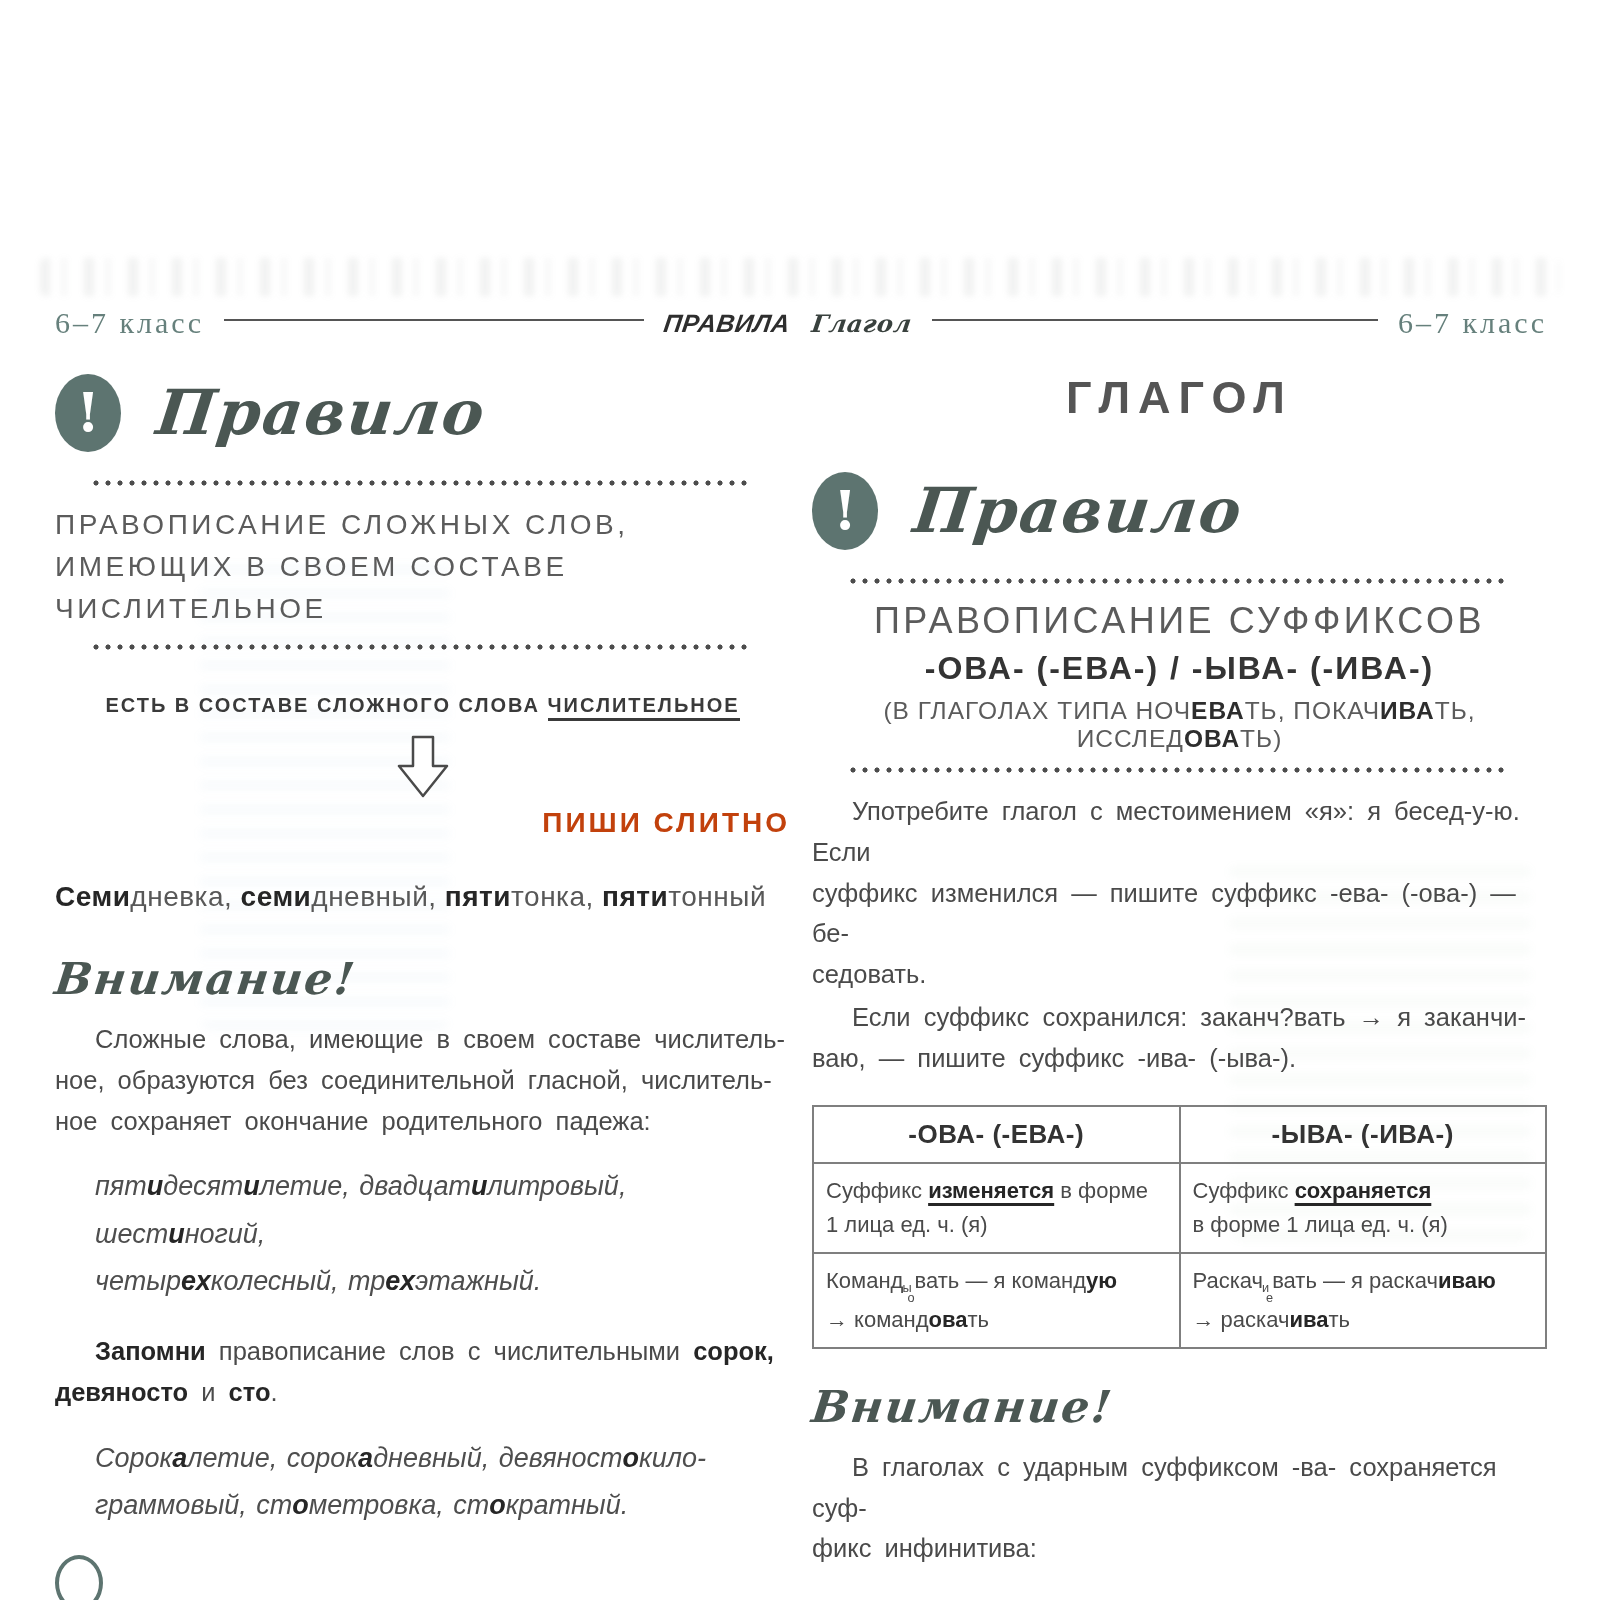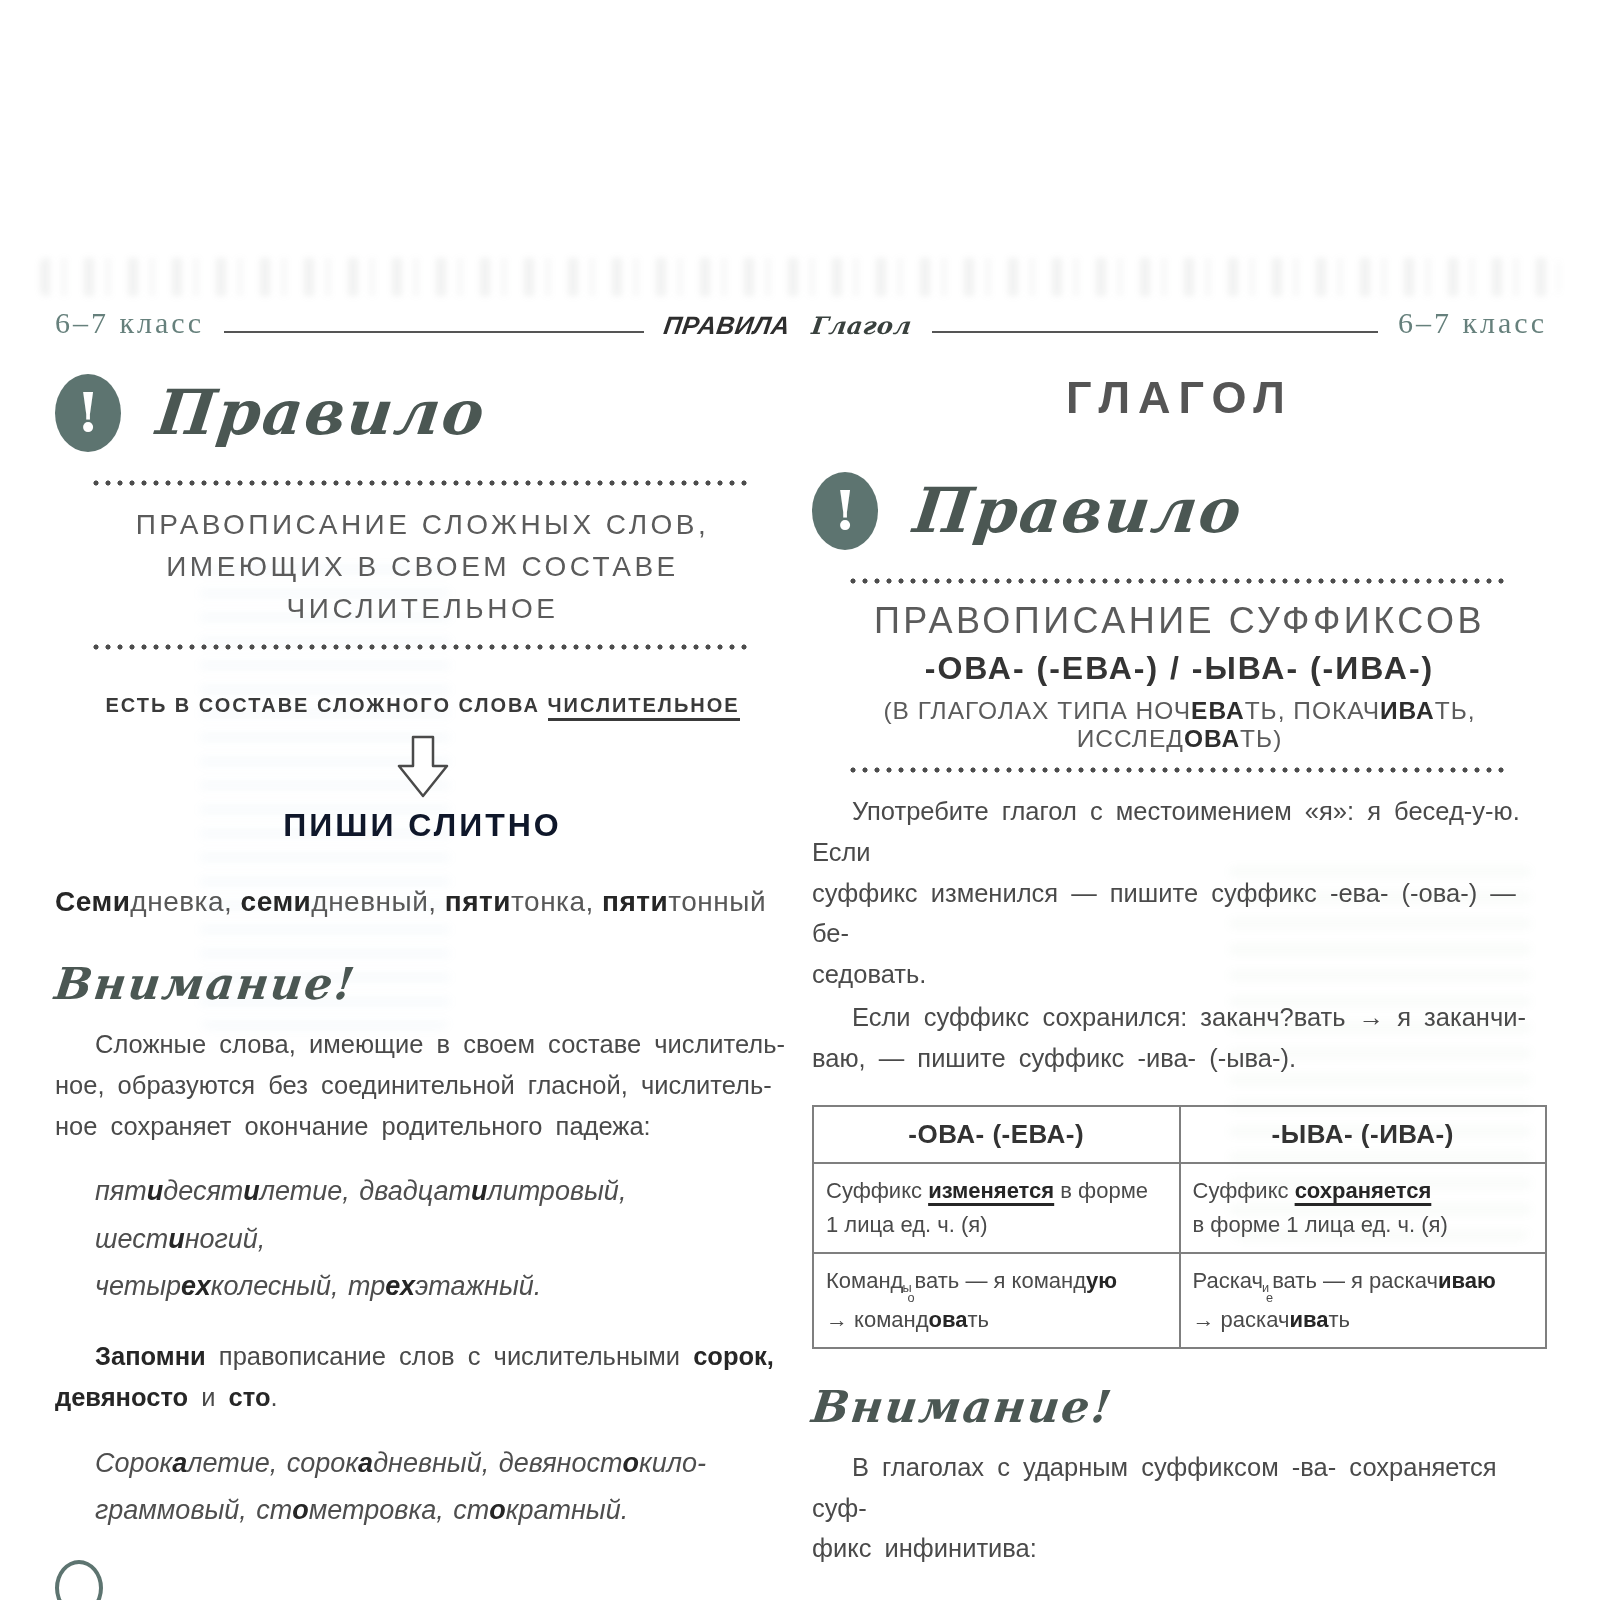--- a/index.html
+++ b/index.html
@@ -34,21 +34,21 @@
     left:1230px;top:860px;width:300px;height:380px;opacity:.5;
     background:repeating-linear-gradient(0deg, rgba(135,180,140,.11) 0 9px, rgba(255,255,255,0) 9px 26px);
   }
 
   
   .page{position:absolute;top:306px;width:735px;}
   .page.left{left:55px;}
   .page.right{left:812px;}
 
   
-  .ph{display:flex;align-items:flex-end;gap:20px;}
+  .ph{display:flex;align-items:center;gap:20px;}
   .ph-class{
     font-family:"Liberation Serif", serif;font-size:30px;letter-spacing:3px;
     color:#66807c;white-space:nowrap;
   }
   .ph-line{flex:1 1 auto;border-bottom:2px solid #555;margin-bottom:7px;}
   .ph-section{
     font-style:italic;font-weight:900;font-size:25px;color:#2e2e2e;
     transform:skewX(-8deg);white-space:nowrap;letter-spacing:.5px;
   }
   .ph-section.scripty{font-family:"DejaVu Serif", serif;font-weight:700;color:#39413e;font-size:24px;}
@@ -73,28 +73,28 @@
   .script.lg{font-size:62px;line-height:1;}
   .script.md{font-size:44px;line-height:1;margin-top:44px;}
 
   .dots{
     height:6px;margin:28px 0 0 38px;width:656px;
     background-image:radial-gradient(circle at 3px 3px, #4c4c4c 2.3px, rgba(0,0,0,0) 2.8px);
     background-size:12px 6px;background-repeat:repeat-x;
   }
   .dots.tight{margin-top:14px;}
 
-  .rtitle{margin-top:18px;text-align:center;color:var(--head-gray);
+  .rtitle{margin-top:18px;text-align:left;color:var(--head-gray);
     font-size:28px;letter-spacing:3.5px;line-height:1.5;}
   .cond{margin-top:44px;text-align:center;font-weight:700;color:#3a3a3a;
     font-size:20px;letter-spacing:2px;}
   .und{border-bottom:3px solid #3a3a3a;padding-bottom:2px;}
   .arrow{display:block;margin:18px auto 0;}
-  .res{margin-top:8px;text-align:center;font-weight:700;color:#0f172a;
-    font-size:32px;letter-spacing:3px;}
+  .res{margin-top:8px;text-align:right;font-weight:700;color:#c2410c;
+    font-size:28px;letter-spacing:3px;}
 
   .ex{margin-top:42px;font-size:28px;color:#585858;letter-spacing:.5px;}
   .p{margin-top:18px;font-size:25.5px;line-height:1.6;word-spacing:6px;color:var(--ink);}
   .indent{text-indent:40px;}
   .exi{margin:22px 0 0 40px;font-size:27px;line-height:1.75;color:#4e4e4e;font-style:italic;word-spacing:2px;}
   .zap{margin-top:26px;}
 
   .b, .exc-label{font-weight:700;color:var(--bold-ink);}
   .u{text-decoration:underline;text-decoration-thickness:2.5px;text-underline-offset:5px;}
 

